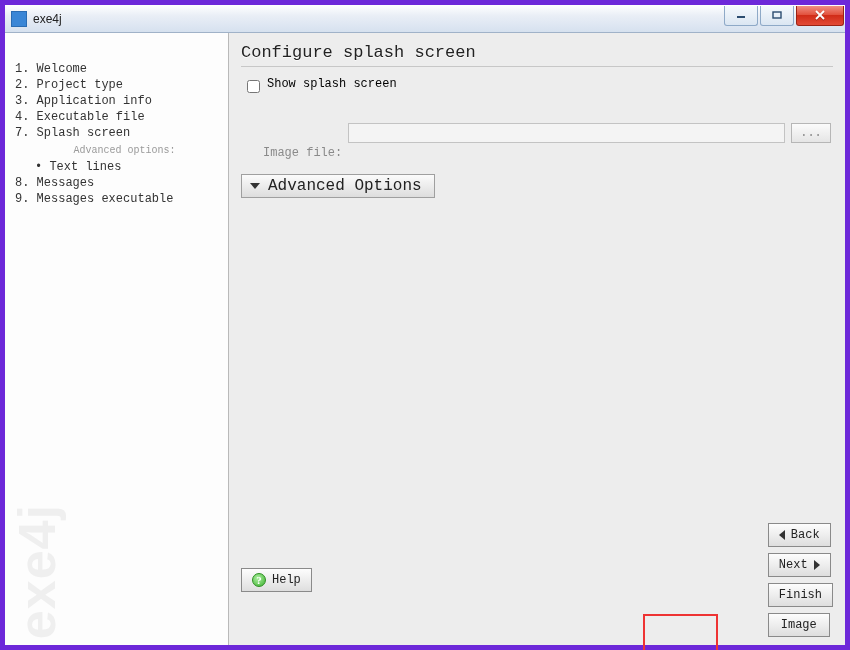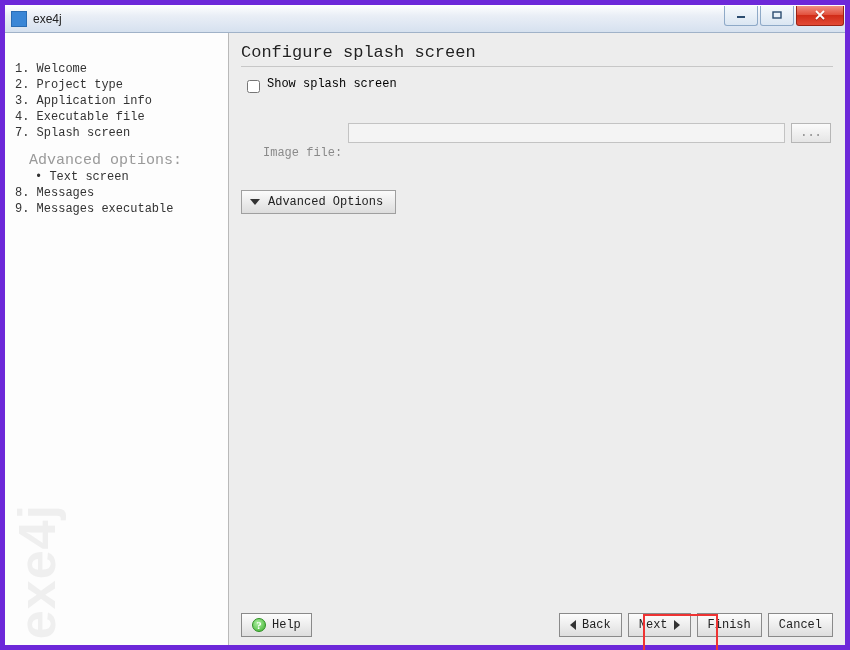--- a/index.html
+++ b/index.html
@@ -87,23 +87,24 @@
   .step-list { list-style: none; margin: 0; padding: 0; }
   .step-list li {
     white-space: nowrap;
     color: #333;
     line-height: 16px;
     padding: 0;
   }
   .step-list li.current { font-weight: normal; }
   .sub-header {
     color: #9a9a9a;
-    font-size: 15px;
+    font-size: 10px;
     padding-left: 14px;
-    margin-top: 12px;
+    margin-top: 2px;
+    text-align: center;
   }
   .sub-item { padding-left: 20px; color: #333; }
   .sidebar-brand {
     position: absolute;
     bottom: 6px;
     left: 2px;
     font-family: "Segoe UI", Tahoma, sans-serif;
     font-size: 52px;
     font-weight: 600;
     color: #efefef;
@@ -160,30 +161,30 @@
     border: 1px solid #b6b6b6;
     background: linear-gradient(to bottom, #fbfbfb, #e5e5e5);
     color: #8a8a8a;
     display: flex;
     align-items: center;
     justify-content: center;
     font-family: inherit;
     font-size: 12px;
   }
   .adv-btn {
-    margin-top: 30px;
+    margin-top: 14px;
     height: 24px;
     border: 1px solid #9f9f9f;
     background: linear-gradient(to bottom, #fbfbfb, #dddddd);
     display: inline-flex;
     align-items: center;
     padding: 0 12px 0 8px;
     gap: 8px;
     font-family: inherit;
-    font-size: 12px;
+    font-size: 16px;
     color: #222;
     cursor: pointer;
   }
   .adv-btn .tri {
     display: inline-block;
     width: 0; height: 0;
     border-left: 5px solid transparent;
     border-right: 5px solid transparent;
     border-top: 6px solid #333;
   }
@@ -231,20 +232,21 @@
     font-size: 11px;
     display: flex;
     align-items: center;
     justify-content: center;
   }
   .footer-right {
     margin-left: auto;
     display: flex;
     gap: 6px;
     align-items: flex-start;
+    flex-direction: column;
   }
   .highlight-box {
     position: absolute;
     border: 2px solid #e33;
     pointer-events: none;
   }
 </style>
 </head>
 <body>
 
@@ -275,21 +277,21 @@
   <div class="body">
     <div class="sidebar">
       <ol class="step-list">
         <li><span>1.</span> <span>Welcome</span></li>
         <li><span>2.</span> <span>Project type</span></li>
         <li><span>3.</span> <span>Application info</span></li>
         <li><span>4.</span> <span>Executable file</span></li>
         <li class="current"><span>7.</span> <span>Splash screen</span></li>
         <li>
           <div class="sub-header">Advanced options:</div>
-          <div class="sub-item">• <span>Text screen</span></div>
+          <div class="sub-item">• <span>Text lines</span></div>
         </li>
         <li><span>8.</span> <span>Messages</span></li>
         <li><span>9.</span> <span>Messages executable</span></li>
       </ol>
       <div class="sidebar-brand">exe4j</div>
     </div>
 
     <div class="main" style="position:relative;">
       <div class="page-title">Configure splash screen</div>
 
@@ -324,21 +326,21 @@
             <span>Back</span>
           </button>
           <button class="nav-btn" id="next-btn">
             <span>Next</span>
             <span class="tri-r"></span>
           </button>
           <button class="nav-btn">
               <span>Finish</span>
             </button>
           <button class="nav-btn">
-              <span>Cancel</span>
+              <span>Image</span>
             </button>
         </div>
       </div>
 
       <div class="highlight-box" style="top: 581px; left: 413.75px; width: 74.8125px; height: 38px;"></div>
     </div>
   </div>
 </div>
 
 </body></html>

